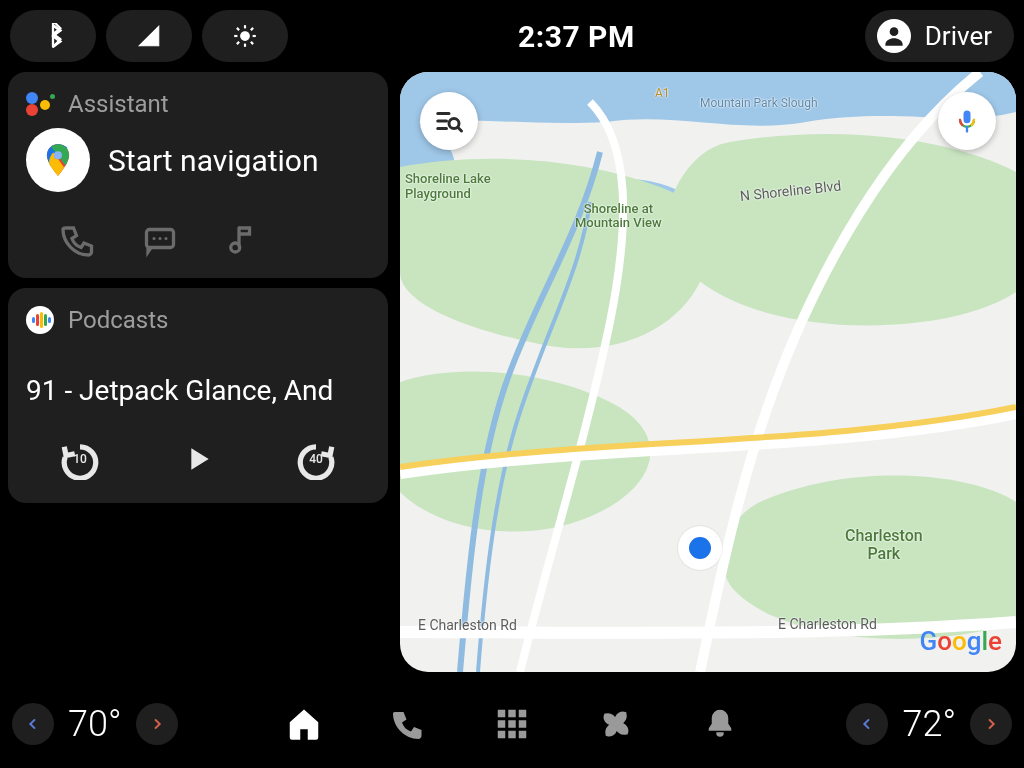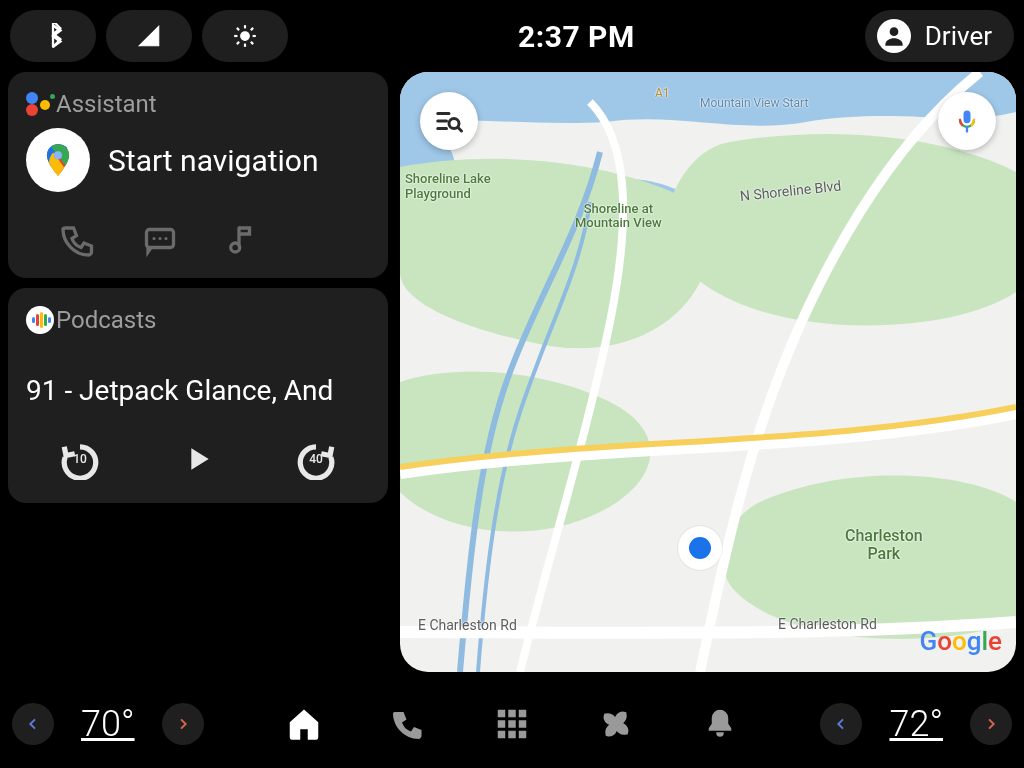--- a/index.html
+++ b/index.html
@@ -64,21 +64,21 @@
     position: absolute;
     left: 8px; top: 0;
     width: 380px;
     display: flex; flex-direction: column; gap: 10px;
   }
   .card {
     background: #1f1f1f;
     border-radius: 18px;
     padding: 18px 18px 10px 18px;
   }
-  .card-header { display:flex; align-items:center; gap: 2px; margin-bottom: 10px;}
+  .card-header { display:flex; align-items:center; gap: 14px; margin-bottom: 10px;}
   .card-header-label { color:#9d9d9d; font-size: 24px; }
 
   .assistant-dots {
     width: 28px; height: 28px; position: relative;
   }
   .assistant-dots span { position:absolute; border-radius:50%; }
   .assistant-dots .d1 { width:12px;height:12px;background:#4285F4;left:0;top:2px;}
   .assistant-dots .d2 { width:12px;height:12px;background:#EA4335;left:0;top:14px;}
   .assistant-dots .d3 { width:10px;height:10px;background:#FBBC05;left:14px;top:10px;}
   .assistant-dots .d4 { width:5px;height:5px;background:#34A853;left:24px;top:4px;}
@@ -172,21 +172,21 @@
     transform-origin: left center;
   }
 
   
   .bottom-bar {
     position:absolute; left:0; right:0; bottom:0;
     height:88px;
     display:flex; align-items:center;
     padding: 0 12px;
   }
-  .temp-group { display:flex; align-items:center; gap:23px;text-decoration:underline;}
+  .temp-group { display:flex; align-items:center; gap:10px;}
   .circ-btn { width:42px;height:42px;border-radius:50%;background:#1f1f1f;display:flex;align-items:center;justify-content:center;}
   .circ-btn svg{width:16px;height:16px;}
   .temp { font-size:36px; font-weight:300; margin: 0 4px;}
   .bottom-icons { flex:1; display:flex; justify-content:center; gap:64px; align-items:center;}
   .bottom-icons .nb { width:40px;height:40px;display:flex;align-items:center;justify-content:center;}
   .bottom-icons svg { width:36px;height:36px; fill:#9a9a9a; stroke:#9a9a9a;}
   .bottom-icons .home svg { fill:#fff; stroke:#fff;}
 </style>
 </head>
 <body>
@@ -349,21 +349,21 @@
 
       <path d="M0 400c200-30 420-20 616-60" fill="none" stroke="#fff" stroke-width="14"></path>
       <path d="M0 560c200 0 420 5 616-10" fill="none" stroke="#fff" stroke-width="12"></path>
       <path d="M300 600c30-140 60-300 160-460 30-48 70-100 120-140" fill="none" stroke="#fff" stroke-width="10"></path>
       <path d="M190 30c40 40 40 120 20 220-25 120-60 230-90 350" fill="none" stroke="#fff" stroke-width="8"></path>
 
       <path d="M0 395c200-30 420-20 616-60" fill="none" stroke="#f7cf5b" stroke-width="6"></path>
     </svg>
 
     <div class="road-label" style="left:255px; top:14px; font-size:12px; color:#b78b27;">A1</div>
-    <div class="road-label" style="left:300px; top:24px; font-size:12px; color:#5e88a8;">Mountain View Start</div>
+    <div class="road-label" style="left:300px; top:24px; font-size:12px; color:#5e88a8;">Mountain Park Slough</div>
     <div class="poi-label" style="left:5px; top:100px;">Shoreline Lake</div>
     <div class="poi-label" style="left:5px; top:115px;">Playground</div>
     <div class="poi-label" style="left:175px; top:130px; white-space:pre;">Shoreline at
 Mountain View</div>
     <div class="road-label" style="left:340px; top:116px; transform: rotate(-6deg);">N Shoreline Blvd</div>
     <div class="poi-label" style="left:445px; top:455px; white-space:pre; font-size:16px;">Charleston
 Park</div>
     <div class="road-label" style="left:18px; top:545px;">E Charleston Rd</div>
     <div class="road-label" style="left:378px; top:544px;">E Charleston Rd</div>
 

